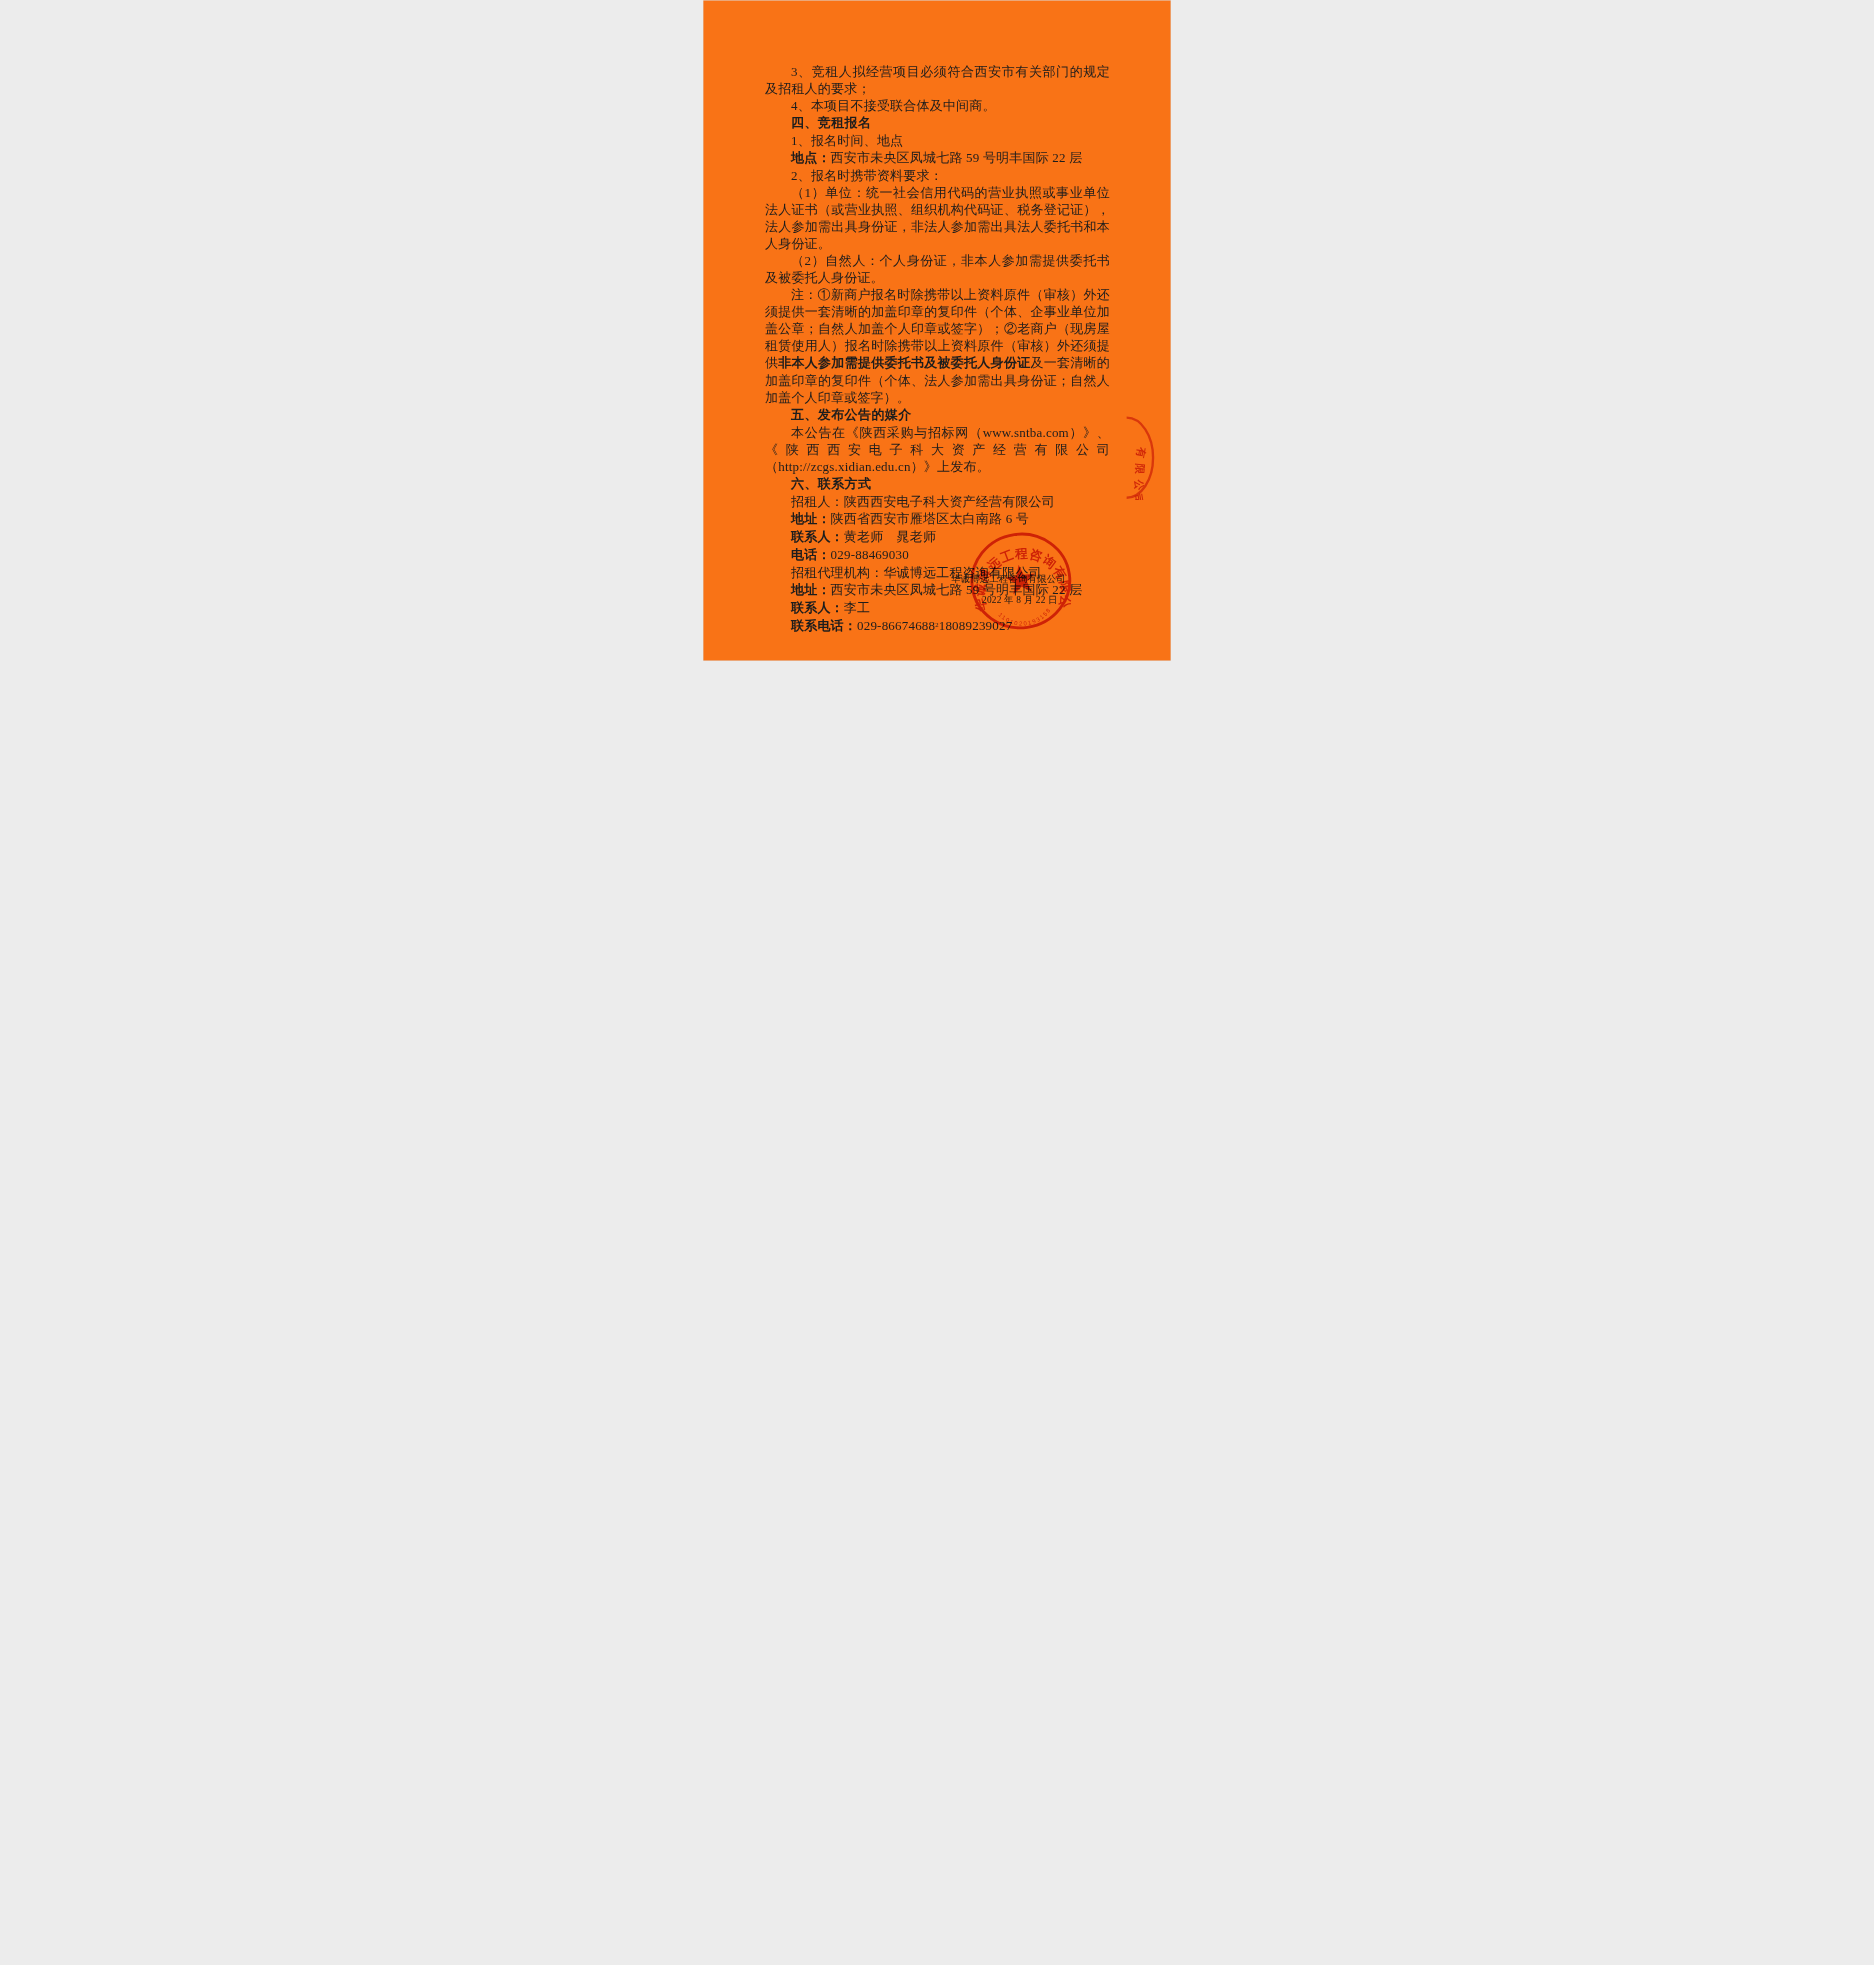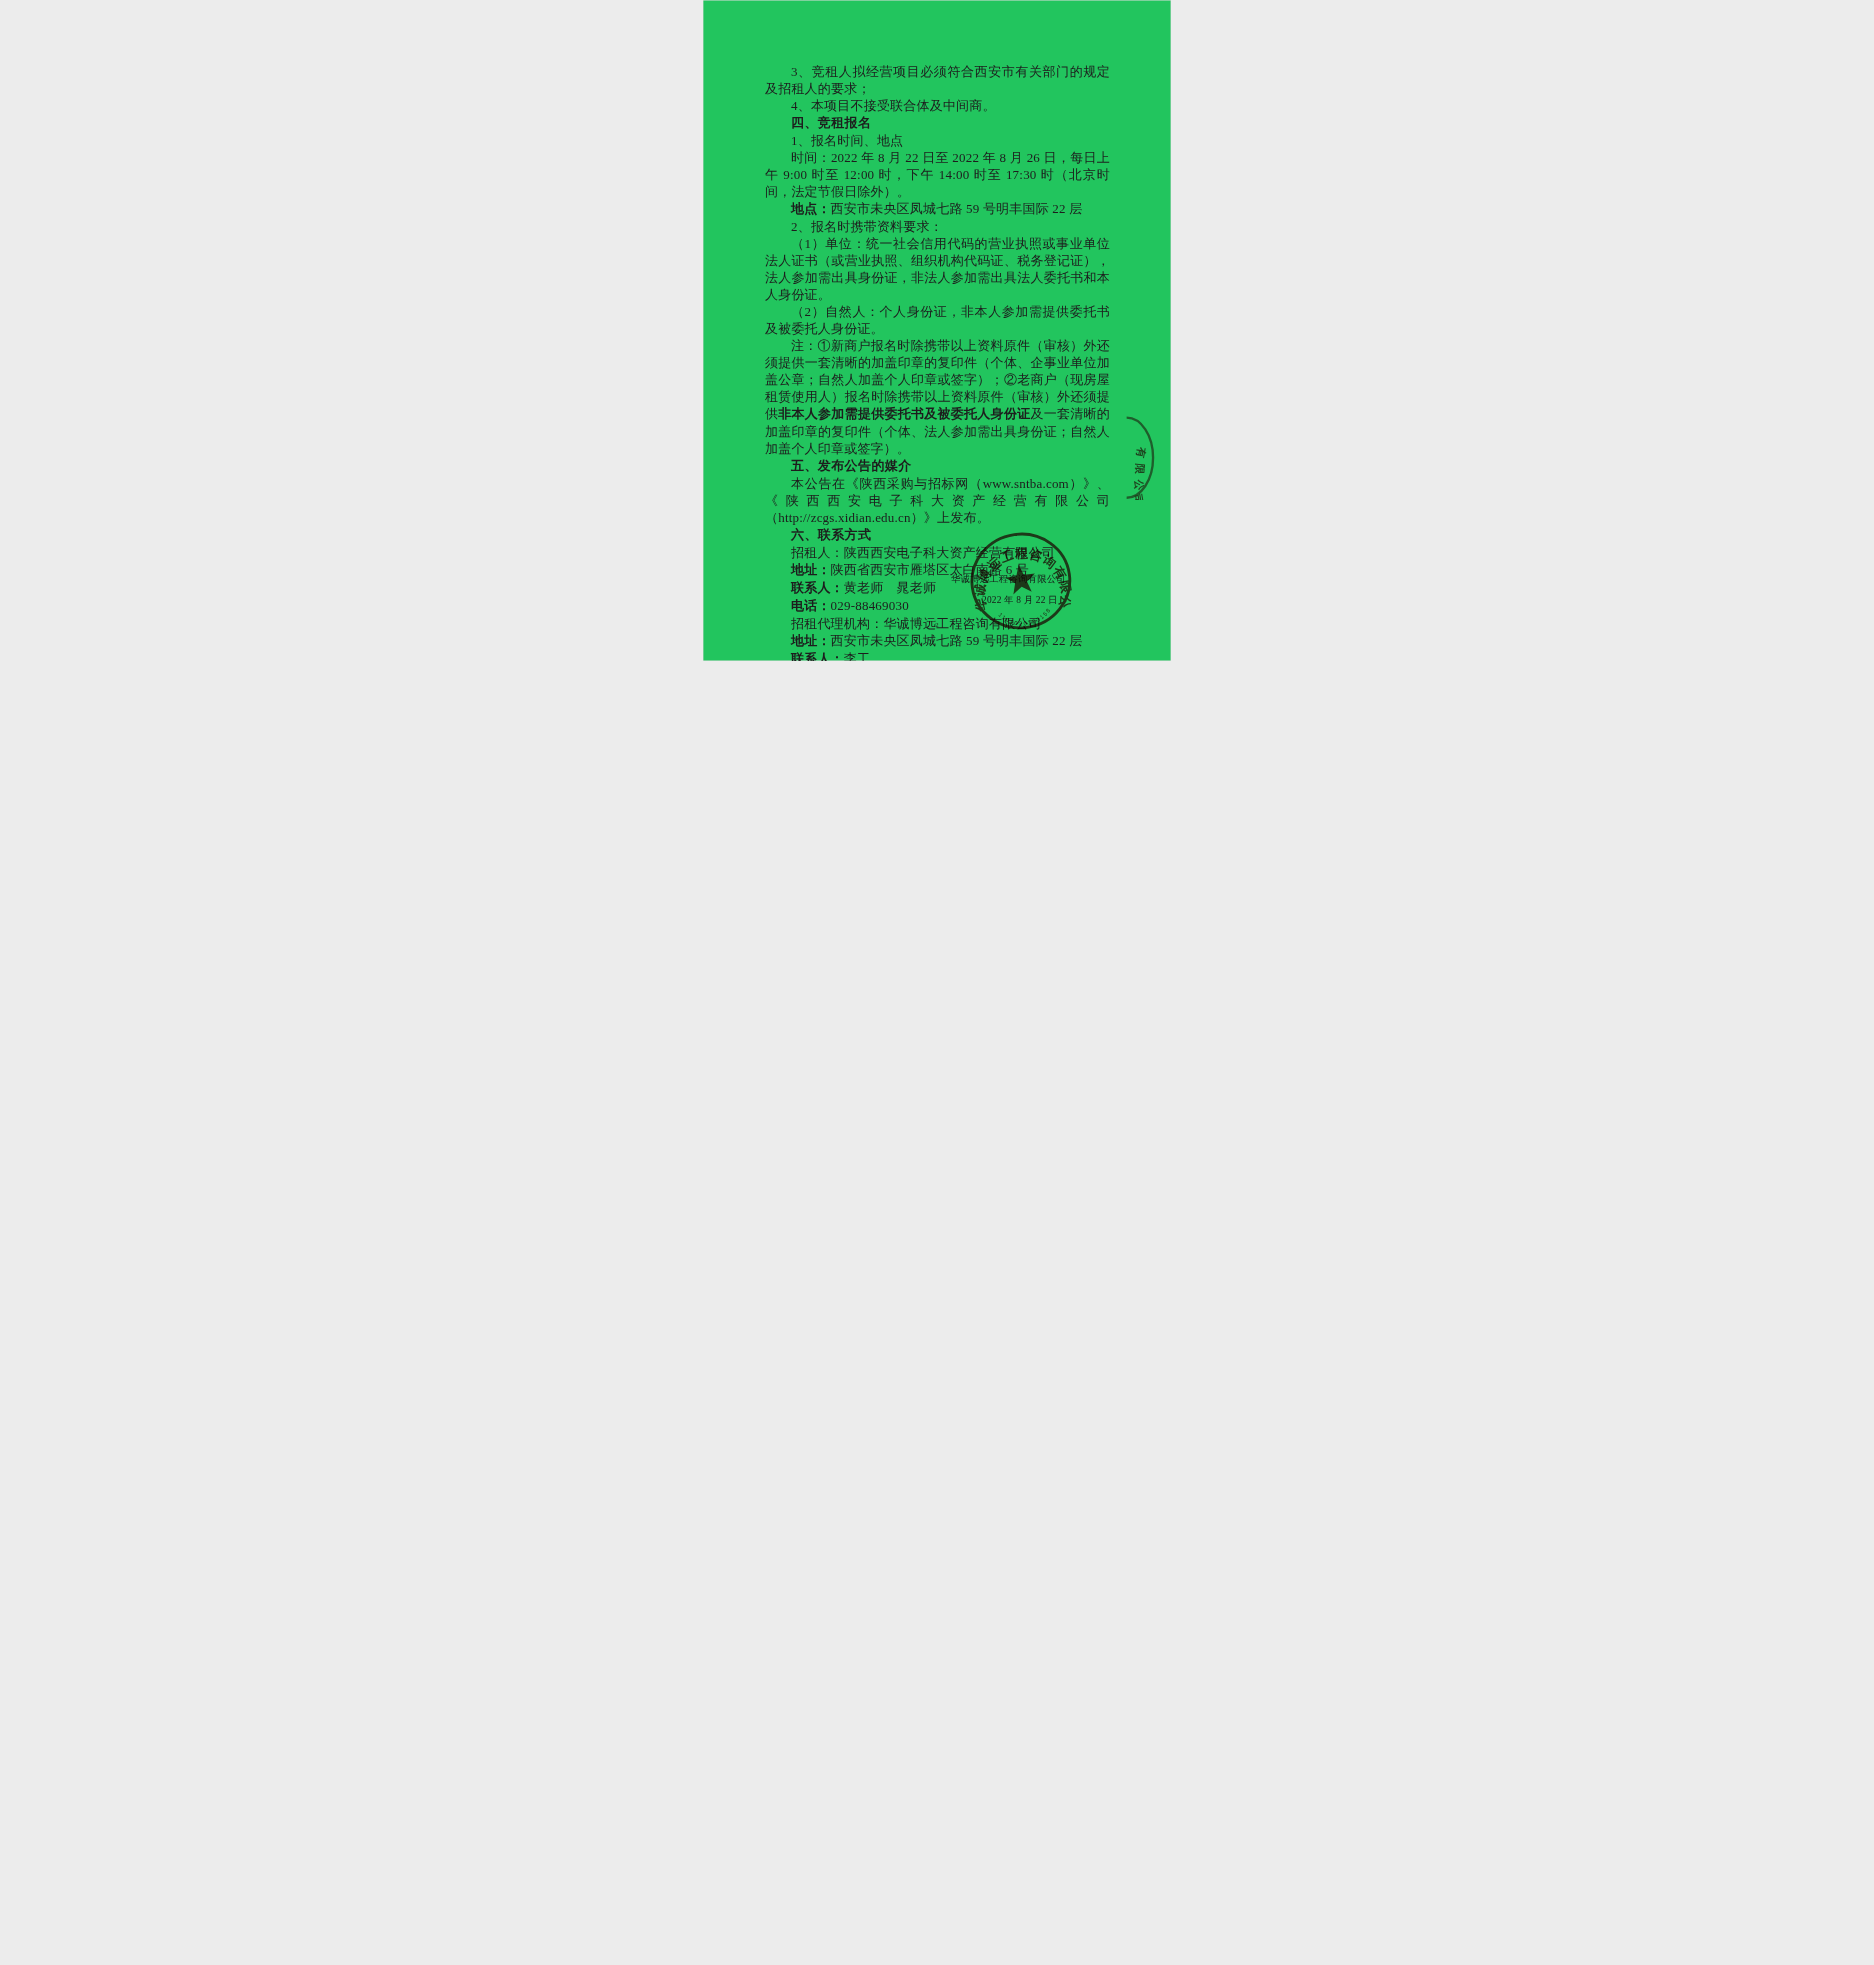--- a/index.html
+++ b/index.html
@@ -1,20 +1,20 @@
 <!DOCTYPE html>
 <html style="font-size:6.3px"><head>
 <meta charset="utf-8">
 <style>
   html,body{margin:0;padding:0;background:#ececec;}
   .page{
     position:relative;
     width:468px;height:661px;
     margin:0 auto;
-    background:#22c55e;
+    background:#f97316;
     box-shadow:inset 0 0 0 0.4px #ddd;
     font-family:"Liberation Serif", serif;
     color:#1d1d1d;
     overflow:hidden;
   }
   .doc-body{
     position:absolute;
     left:62px;right:61px;top:63px;
     font-size:13px;
     line-height:17px;
@@ -58,21 +58,20 @@
 </head>
 <body>
 
 <div class="page">
 
   <div class="doc-body">
       <div class="para"><span>3、竞租人拟经营项目必须符合西安市有关部门的规定及招租人的要求；</span></div>
       <div class="para"><span>4、本项目不接受联合体及中间商。</span></div>
       <div class="heading"><span class="seg-bold">四、竞租报名</span></div>
       <div class="para"><span>1、报名时间、地点</span></div>
-      <div class="para"><span>时间：2022 年 8 月 22 日至 2022 年 8 月 26 日，每日上午 9:00 时至 12:00 时，下午 14:00 时至 17:30 时（北京时间，法定节假日除外）。</span></div>
       <div class="para"><span class="seg-bold">地点：</span><span>西安市未央区凤城七路 59 号明丰国际 22 层</span></div>
       <div class="para"><span>2、报名时携带资料要求：</span></div>
       <div class="para"><span>（1）单位：统一社会信用代码的营业执照或事业单位法人证书（或营业执照、组织机构代码证、税务登记证），法人参加需出具身份证，非法人参加需出具法人委托书和本人身份证。</span></div>
       <div class="para"><span>（2）自然人：个人身份证，非本人参加需提供委托书及被委托人身份证。</span></div>
       <div class="para"><span>注：①新商户报名时除携带以上资料原件（审核）外还须提供一套清晰的加盖印章的复印件（个体、企事业单位加盖公章；自然人加盖个人印章或签字）；②老商户（现房屋租赁使用人）报名时除携带以上资料原件（审核）外还须提供</span><span class="seg-bold">非本人参加需提供委托书及被委托人身份证</span><span>及一套清晰的加盖印章的复印件（个体、法人参加需出具身份证；自然人加盖个人印章或签字）。</span></div>
       <div class="heading"><span class="seg-bold">五、发布公告的媒介</span></div>
       <div class="para"><span>本公告在《陕西采购与招标网（www.sntba.com）》、《陕西西安电子科大资产经营有限公司（http://zcgs.xidian.edu.cn）》上发布。</span></div>
       <div class="heading"><span class="seg-bold">六、联系方式</span></div>
       <div class="para"><span>招租人：陕西西安电子科大资产经营有限公司</span></div>
       <div class="para"><span class="seg-bold">地址：</span><span>陕西省西安市雁塔区太白南路 6 号</span></div>

